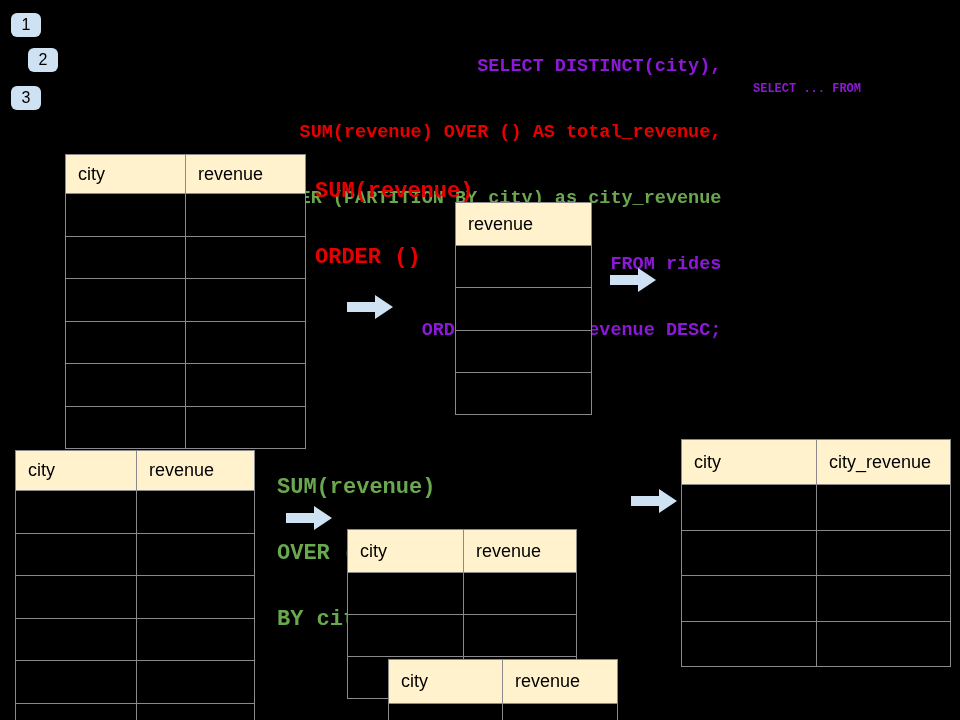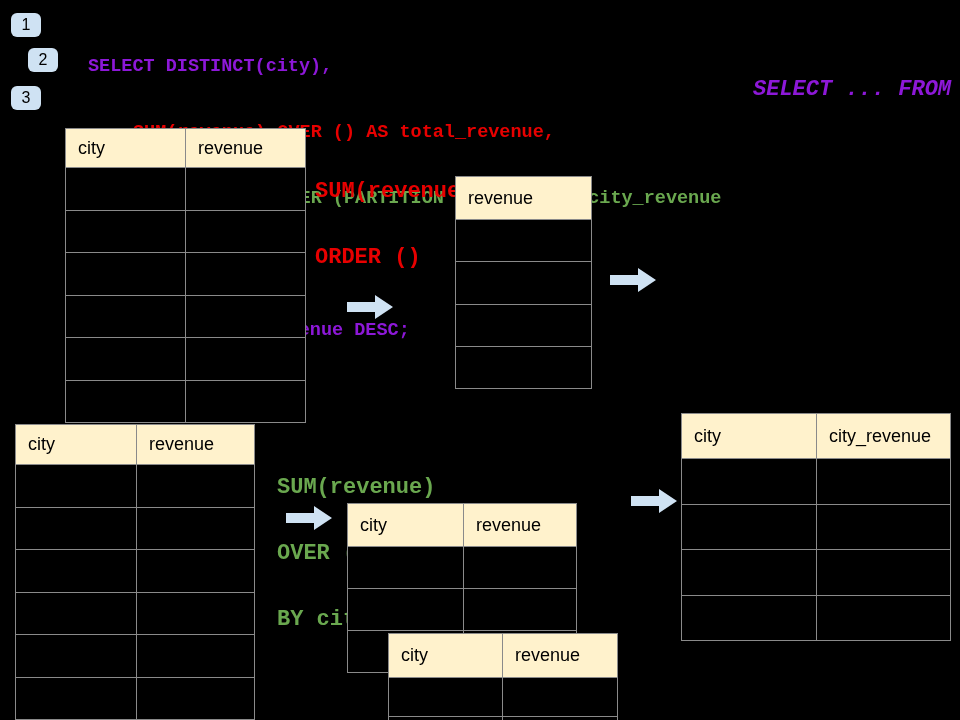--- a/index.html
+++ b/index.html
@@ -10,42 +10,42 @@
   
   .badge{
     position:absolute;width:30px;height:24px;border-radius:6px;
     background:#cfe2f3;color:#000;display:flex;align-items:center;justify-content:center;
     font-size:16px;font-family:"Liberation Sans",sans-serif;
   }
   
   .code{
     position:absolute;left:88px;top:12px;
     font-family:"Liberation Mono","DejaVu Sans Mono",monospace;
-    font-weight:bold;font-size:18.5px;line-height:22px;white-space:pre;
+    font-weight:bold;font-size:18.5px;line-height:22px;white-space:pre;text-align:right;
   }
   .code .ln{height:22px;}
   .ind2{margin-left:22px;}
   .ind4{margin-left:45px;}
   .c-purple{color:#8d18d8;}
   .c-red{color:#e80000;}
   .c-green{color:#6aa84f;}
   .side-note{
     position:absolute;left:753px;top:37px;
     font-family:"Liberation Mono","DejaVu Sans Mono",monospace;
-    font-weight:bold;font-size:22px;line-height:21px;white-space:pre;font-style:italic;
+    font-weight:bold;font-size:12px;line-height:21px;white-space:pre;
   }
   .annot{
     position:absolute;font-family:"Liberation Mono","DejaVu Sans Mono",monospace;
     font-weight:bold;font-size:22px;line-height:22px;white-space:pre;
   }
   .annot-total{left:315px;top:137px;}
   .annot-part{left:277px;top:433px;}
   
   table.tbl{
-    position:absolute;border-collapse:collapse;table-layout:fixed;background:#000;
+    position:absolute;border-collapse:collapse;table-layout:fixed;background:#000;margin-top:26px;
   }
   table.tbl th{
     background:#fff2cc;color:#000;font-weight:normal;font-size:18px;
     font-family:"Liberation Sans",sans-serif;text-align:left;
     padding:0 0 0 12px;border:1px solid #8a8a8a;height:var(--hh);
   }
   table.tbl td{
     border:1px solid #8a8a8a;background:#000;height:var(--rh);padding:0;
   }
   

